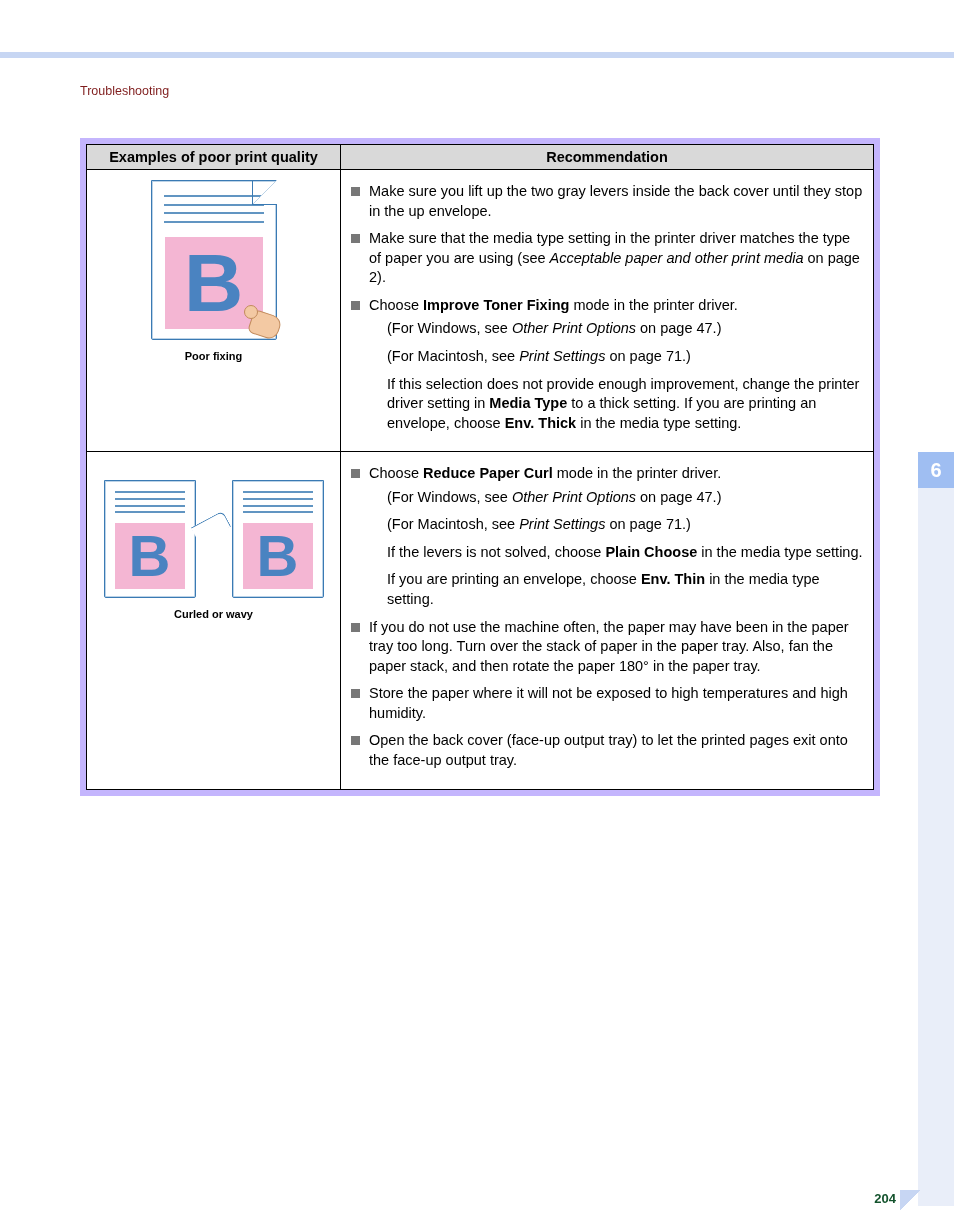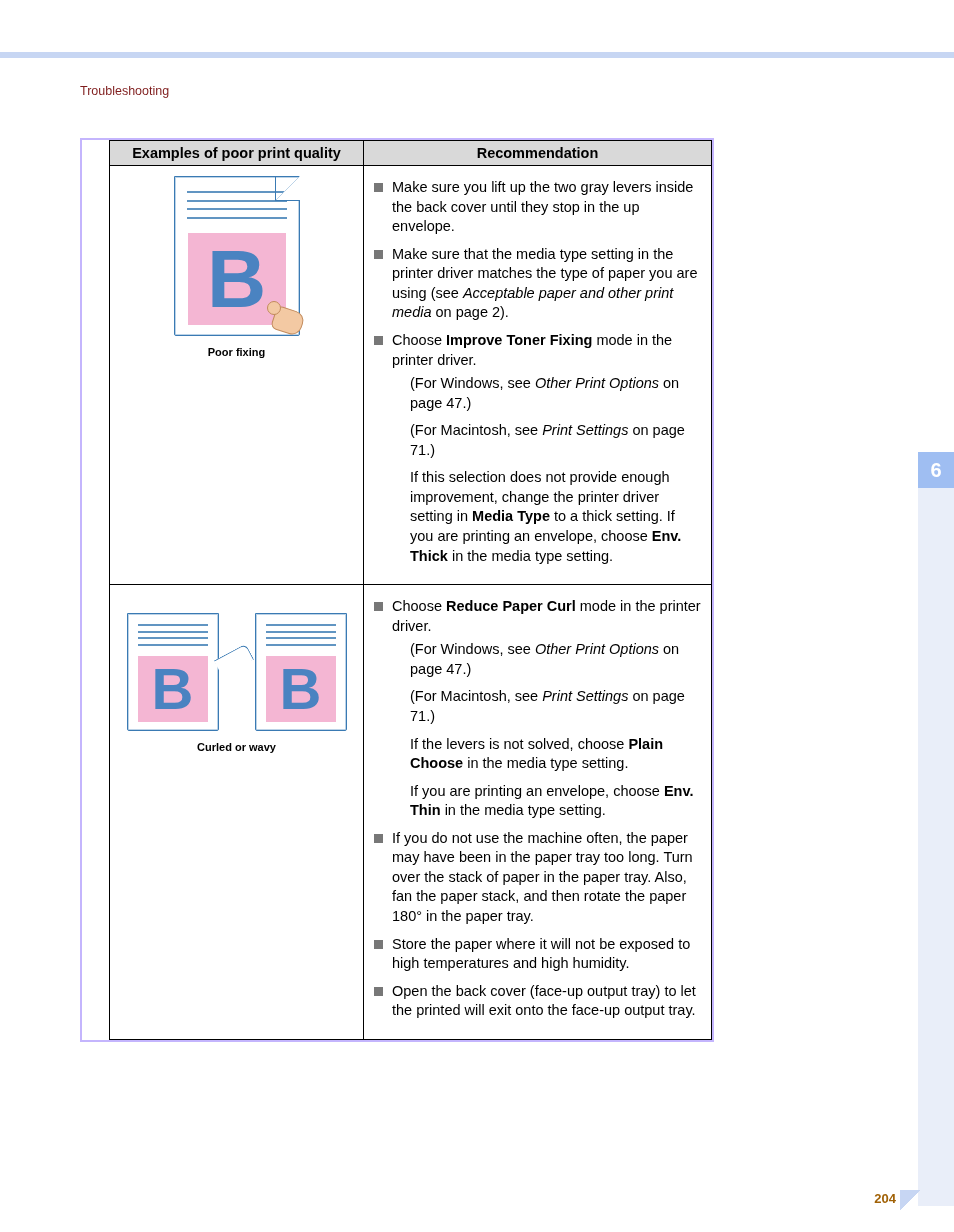--- a/index.html
+++ b/index.html
@@ -1,19 +1,19 @@
 <!DOCTYPE html>
 <html><head>
 <meta charset="utf-8">
 <style>
   * { margin: 0; padding: 0; box-sizing: border-box; }
   html, body { width: 954px; height: 1232px; background: #fff; font-family: Arial, Helvetica, sans-serif; font-size: 14.5px; color: #000; position: relative; }
   .topbar { position: absolute; top: 52px; left: 0; right: 0; height: 6px; background: #c7d6f3; border-top: 1px solid #c7d6f3; border-bottom: 1px solid #c7d6f3; }
   .crumb { position: absolute; top: 84px; left: 80px; font-size: 12.5px; color: #7f1d1d; }
-  .tablewrap { position: absolute; top: 138px; left: 80px; width: 634px; border: 2px solid #c4b5fd; padding-left: 27px; }
+  .tablewrap { position: absolute; top: 138px; left: 80px; width: 800px; border: 6px solid #c4b5fd; }
   table { border-collapse: collapse; width: 100%; }
   th, td { border: 1px solid #000; vertical-align: top; }
   th { background: #d9d9d9; font-weight: bold; text-align: center; padding: 4px 8px; font-size: 14.5px; }
   th.col1 { width: 254px; text-align: center; }
   td.example { width: 254px; text-align: center; padding: 10px 4px 14px 4px; }
   td.rec { padding: 6px 10px 10px 10px; }
   ul.rec { list-style: none; }
   ul.rec > li { position: relative; padding-left: 18px; margin: 6px 0 8px 0; line-height: 1.35; }
   ul.rec > li::before { content: ""; position: absolute; left: 0; top: 5px; width: 9px; height: 9px; background: #777; }
   .sub { padding-left: 18px; margin: 4px 0 8px 0; line-height: 1.35; }
@@ -34,21 +34,21 @@
   .finger { position: absolute; right: -6px; bottom: -4px; width: 44px; height: 44px; }
   .finger .tip { position: absolute; left: 6px; top: 6px; width: 14px; height: 14px; border-radius: 50%; background: #f3c9a3; border: 1px solid #c28b5c; }
   .finger .hand { position: absolute; left: 12px; top: 14px; width: 30px; height: 24px; background: #f3c9a3; border: 1px solid #c28b5c; border-radius: 6px 10px 10px 6px; transform: rotate(18deg); }
   .pair { display: flex; justify-content: center; gap: 0; align-items: flex-end; }
   .sheet.small { width: 92px; height: 118px; }
   .curl { position: absolute; left: 102px; top: 56px; width: 36px; height: 18px; border: 1px solid #3a7ab3; border-bottom: none; border-left: none; border-radius: 0 6px 0 0; transform: rotate(-28deg); background: #fff; }
   
   .sidetab { position: absolute; right: 0; top: 452px; width: 36px; height: 36px; background: #9fbef2; color: #fff; font-weight: bold; font-size: 20px; display: flex; align-items: center; justify-content: center; }
   .sidetab-shadow { position: absolute; right: 0; top: 488px; width: 36px; height: 718px; background: #e9eef9; }
   
-  .pagenum { position: absolute; right: 58px; bottom: 26px; font-weight: bold; color: #a16207; font-size: 13px; }
+  .pagenum { position: absolute; right: 58px; bottom: 26px; font-weight: bold; color: #14532d; font-size: 13px; }
   .pagecorner { position: absolute; right: 34px; bottom: 22px; width: 20px; height: 20px; }
   .pagecorner::before { content: ""; position: absolute; inset: 0; background: linear-gradient(135deg, #c7d6f3 0%, #c7d6f3 50%, transparent 50.5%); }
 </style>
 </head>
 <body>
 
 <div class="topbar"></div>
 <div class="crumb">Troubleshooting</div>
 
 <div class="tablewrap">
@@ -131,21 +131,21 @@
           <ul class="rec">
             <li>
               <span>Choose </span><span class="bold">Reduce Paper Curl</span><span> mode in the printer driver.</span>
               <div class="sub"><span>(For Windows, see </span><span class="italic">Other Print Options</span><span> on page 47.)</span></div>
               <div class="sub"><span>(For Macintosh, see </span><span class="italic">Print Settings</span><span> on page 71.)</span></div>
               <div class="sub"><span>If the levers is not solved, choose </span><span class="bold">Plain Choose</span><span> in the media type setting.</span></div>
               <div class="sub"><span>If you are printing an envelope, choose </span><span class="bold">Env. Thin</span><span> in the media type setting.</span></div>
             </li>
             <li>If you do not use the machine often, the paper may have been in the paper tray too long. Turn over the stack of paper in the paper tray. Also, fan the paper stack, and then rotate the paper 180° in the paper tray.</li>
             <li>Store the paper where it will not be exposed to high temperatures and high humidity.</li>
-            <li>Open the back cover (face-up output tray) to let the printed will exit onto the face-up output tray.</li>
+            <li>Open the back cover (face-up output tray) to let the printed pages exit onto the face-up output tray.</li>
           </ul>
         </td>
       </tr>
     </tbody>
   </table>
 </div>
 
 <div class="sidetab">6</div>
 <div class="sidetab-shadow"></div>
 

